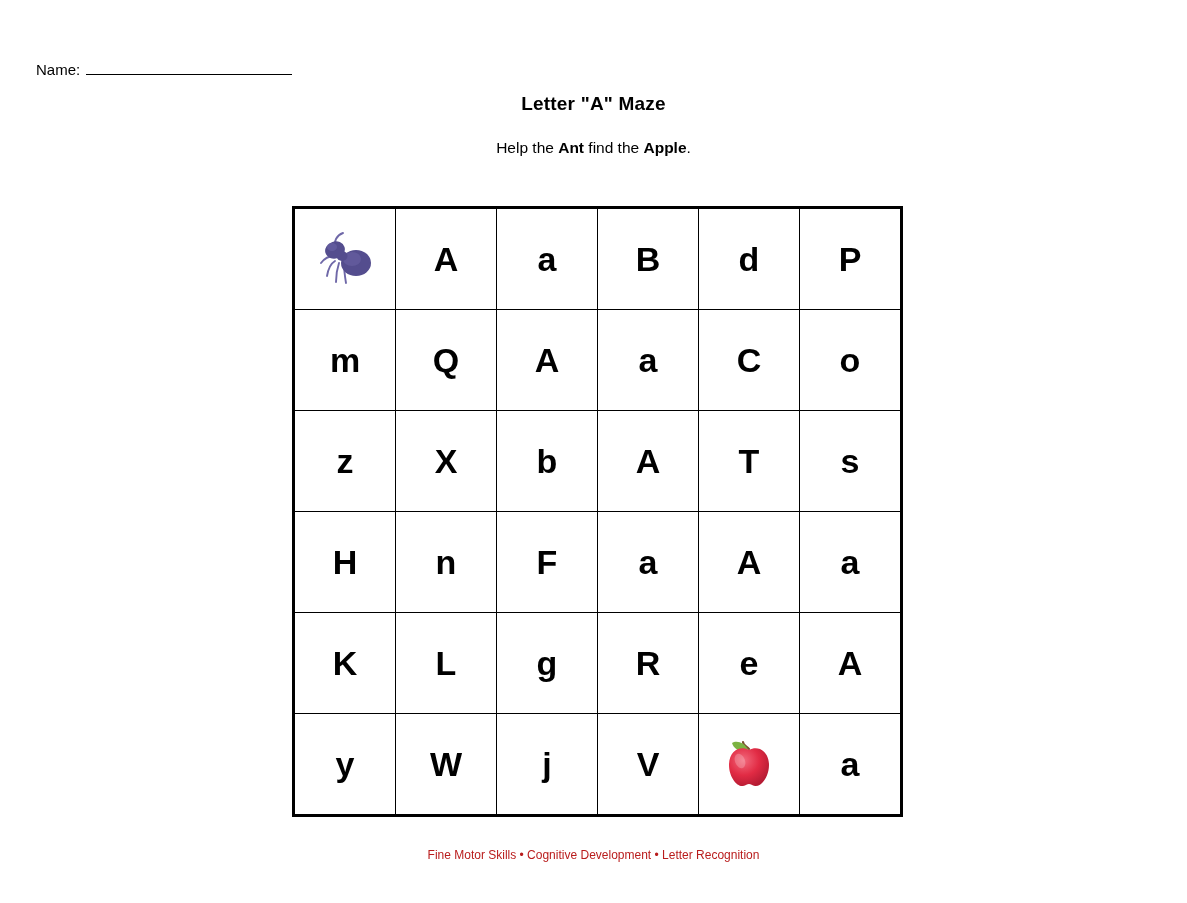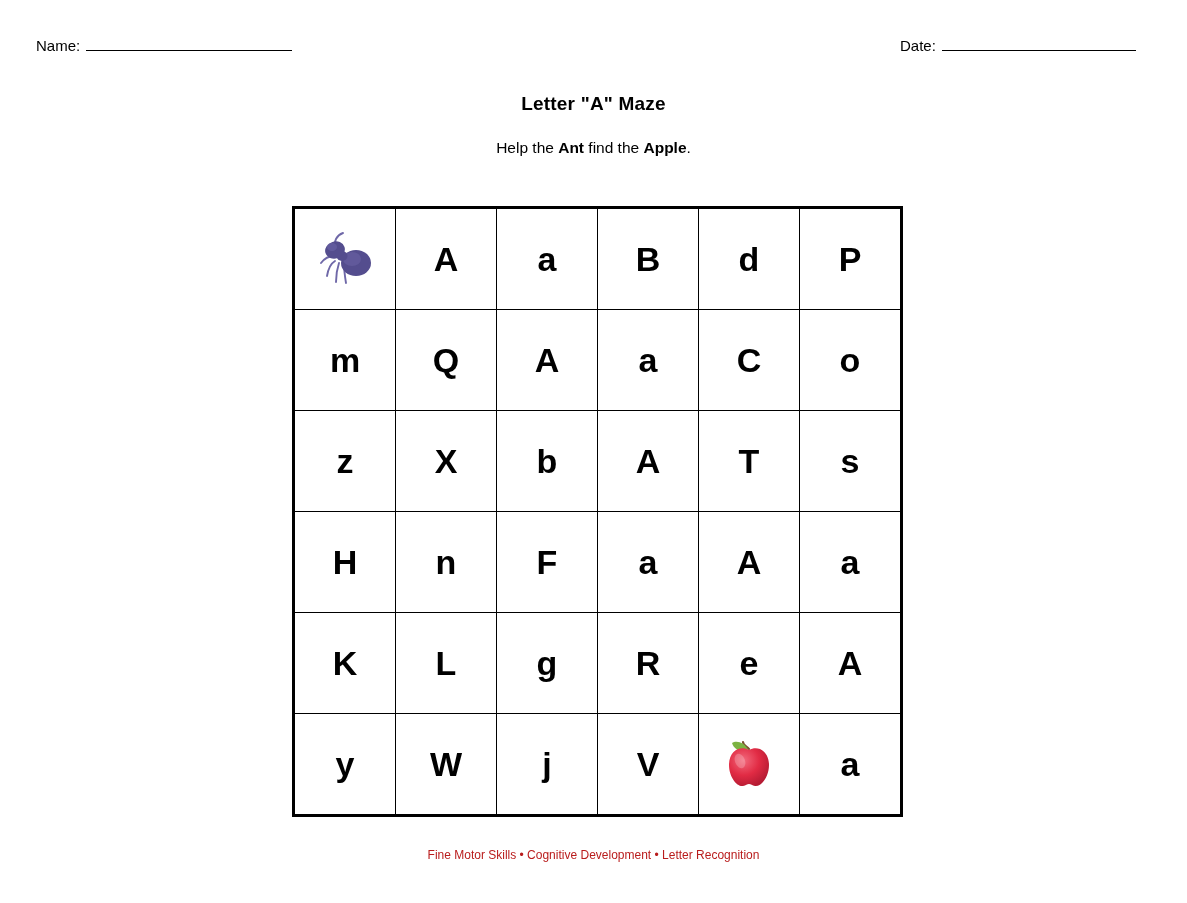--- a/index.html
+++ b/index.html
@@ -22,20 +22,21 @@
     position: absolute;
     top: 36px;
     left: 0;
     width: 1187px;
     height: 24px;
   }
   .field {
     position: absolute;
     display: flex;
     align-items: baseline;
+    margin-top: 24px;
   }
   .field-name { left: 36px; }
   .field-date { left: 900px; }
   .field-label {
     font-size: 15px;
     line-height: 18px;
     color: #000;
     white-space: nowrap;
   }
   .field-line {
@@ -121,24 +122,20 @@
 
   
   .icon-svg { display: block; }
 </style>
 </head>
 <body>
 
 <div class="header-row">
   <div class="field field-name">
     <span class="field-label">Name:</span>
-    <span class="field-line"></span>
-  </div>
-  <div class="field field-date">
-    <span class="field-label">Date:</span>
     <span class="field-line"></span>
   </div>
 </div>
 
 <div class="title">Letter "A" Maze</div>
 
 <div class="instructions">
   <span class="line"><span>Help the </span><b>Ant</b><span> find the </span><b>Apple</b><span>.</span></span>
 </div>
 

